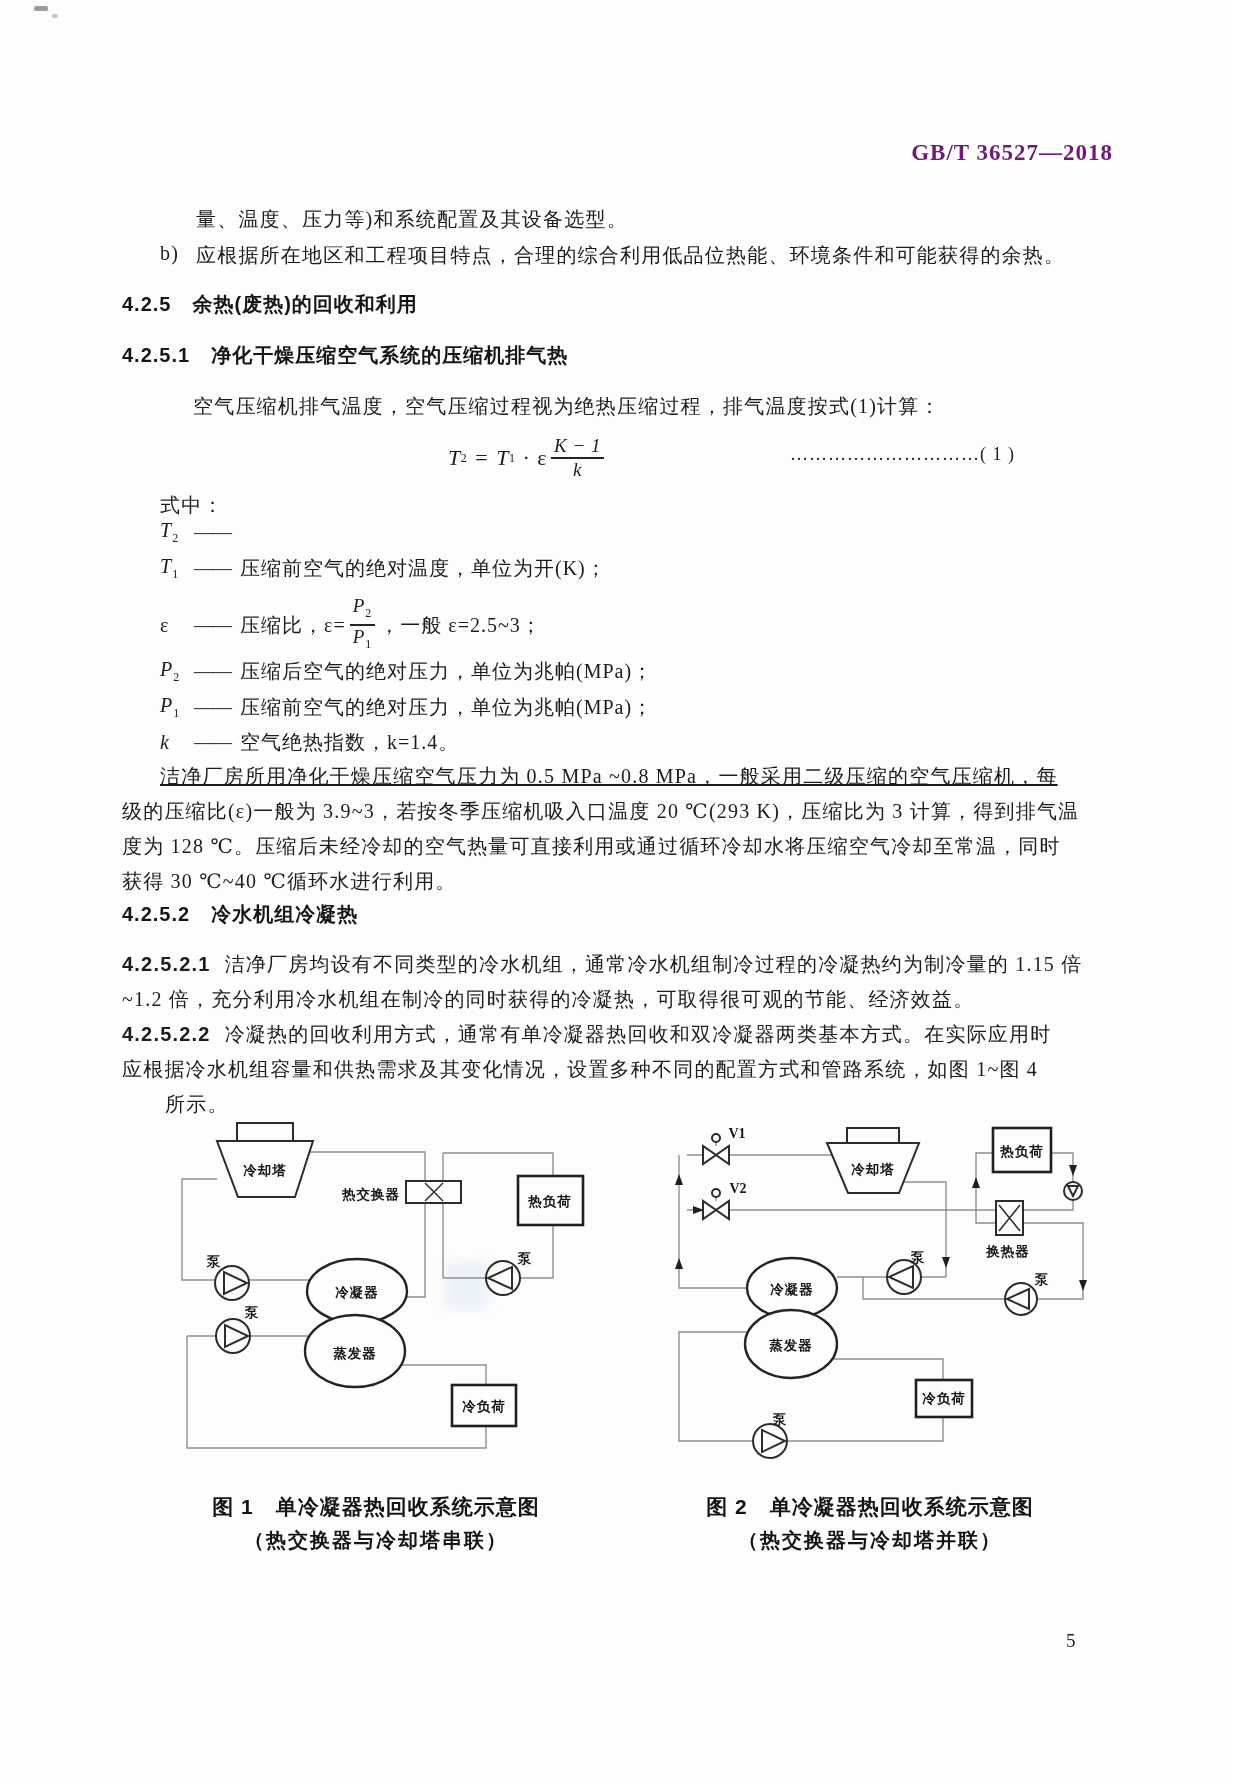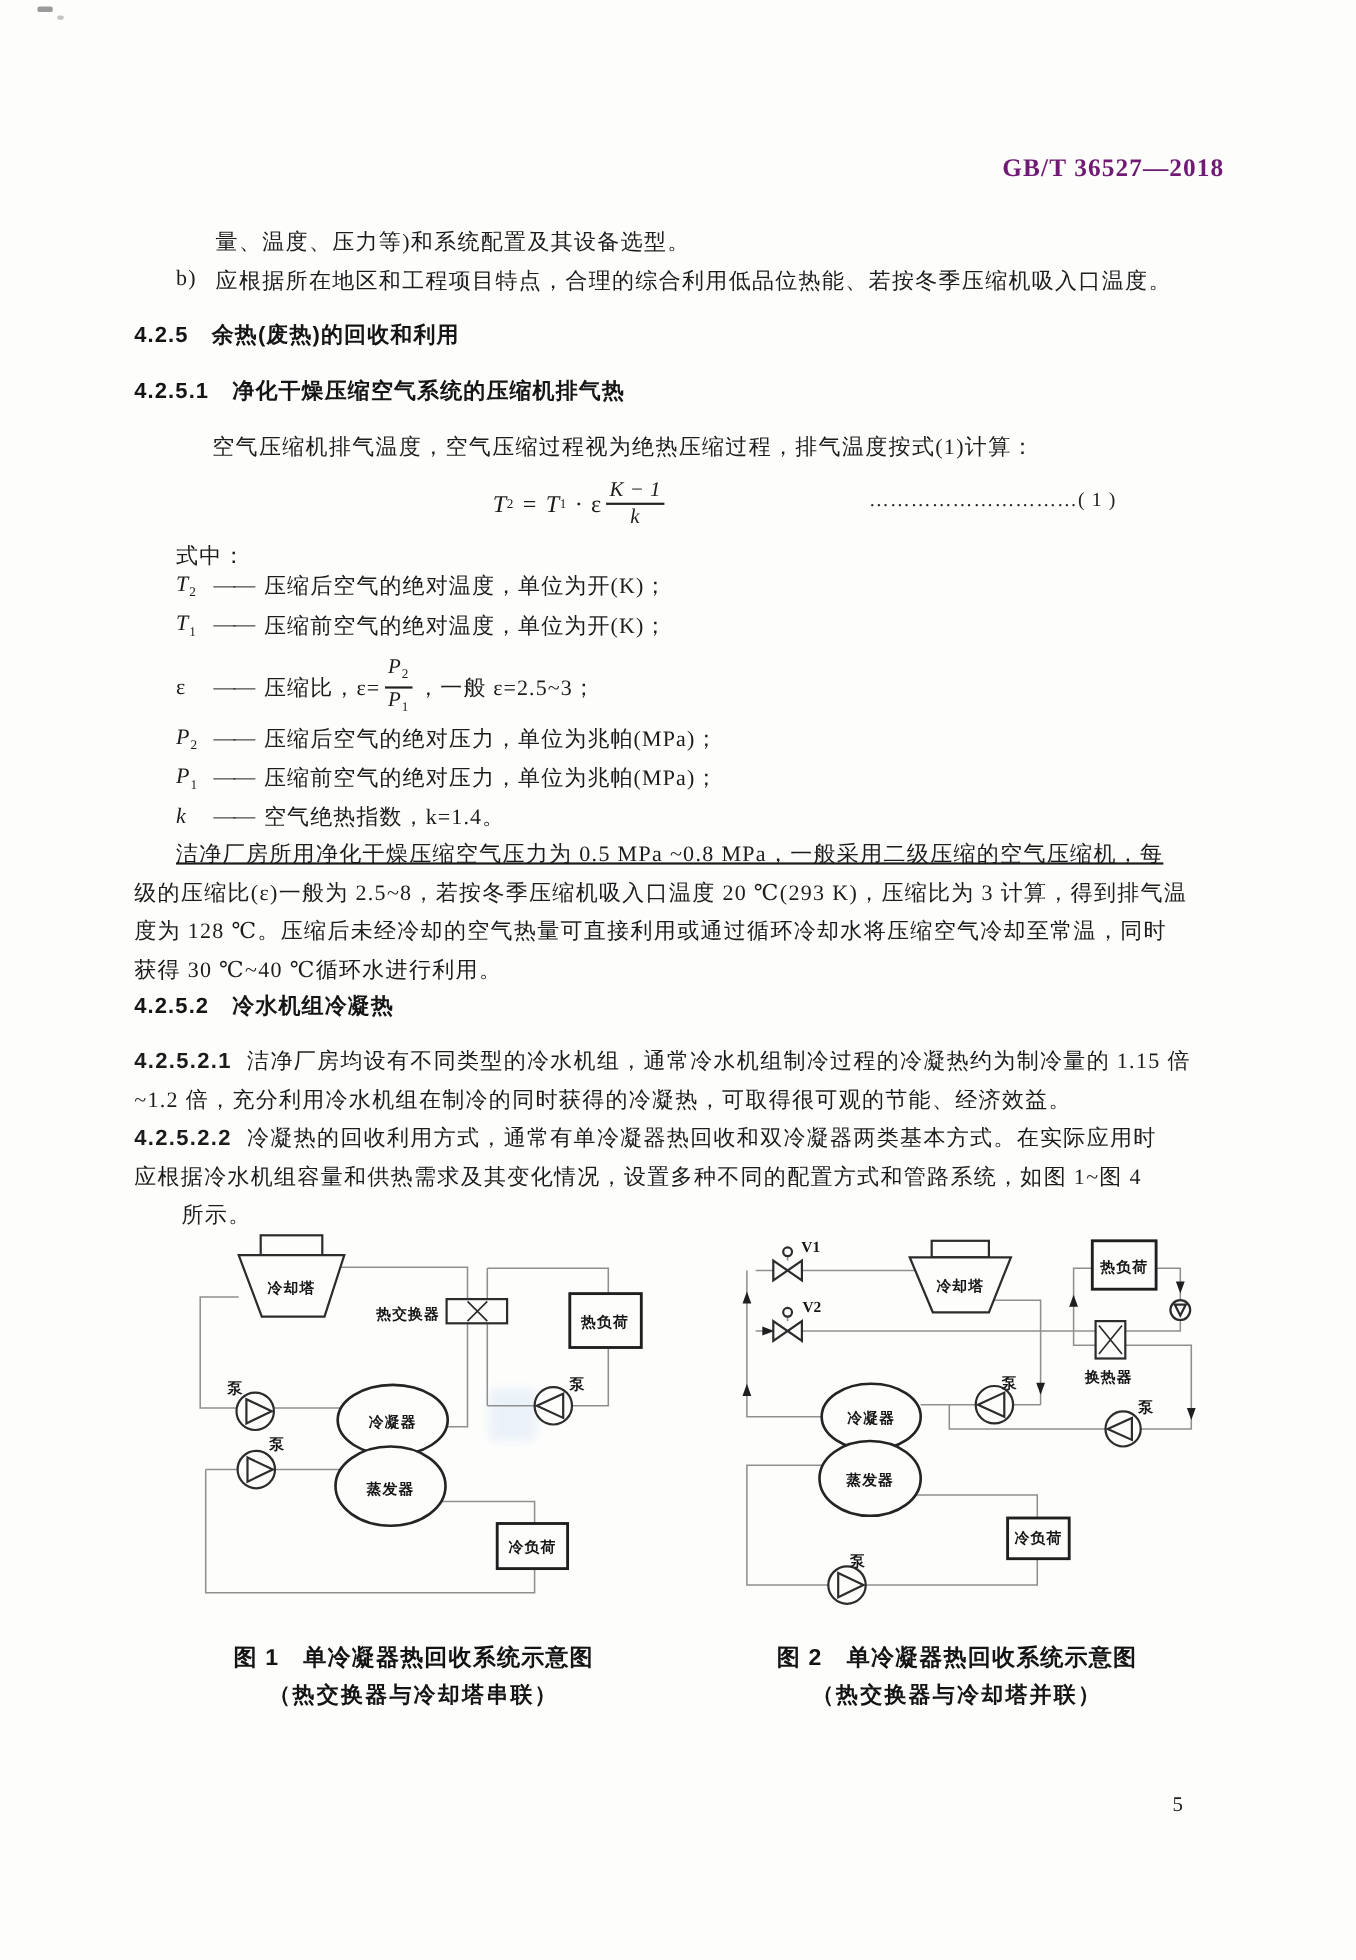--- a/index.html
+++ b/index.html
@@ -63,21 +63,21 @@
 <body>
 
 <div class="speck abs" style="left:34px;top:6px;width:14px;height:5px;"></div>
 <div class="speck abs" style="left:52px;top:14px;width:6px;height:4px;opacity:.35;"></div>
 
 <div class="abs hdr" style="top:140px;right:120px;">GB/T 36527—2018</div>
 
 <div class="abs bodyline" style="left:196px;top:206px;">量、温度、压力等)和系统配置及其设备选型。</div>
 <div class="abs bodyline" style="left:160px;top:242px;display:flex;">
   <span style="width:36px;">b)</span>
-  <span>应根据所在地区和工程项目特点，合理的综合利用低品位热能、若按冬季压缩机吸入口温度。</span>
+  <span>应根据所在地区和工程项目特点，合理的综合利用低品位热能、环境条件和可能获得的余热。</span>
 </div>
 
 <div class="abs heading" style="left:122px;top:291px;">4.2.5　余热(废热)的回收和利用</div>
 <div class="abs heading" style="left:122px;top:342px;">4.2.5.1　净化干燥压缩空气系统的压缩机排气热</div>
 
 <div class="abs bodyline" style="left:160px;top:393px;margin-left:33px;">空气压缩机排气温度，空气压缩过程视为绝热压缩过程，排气温度按式(1)计算：</div>
 
 <div class="abs formula" style="left:448px;top:430px;height:56px;">
   <span class="it">T</span>
     <sub>2</sub>
@@ -94,21 +94,20 @@
 </div>
 <div class="abs dots" style="left:700px;top:444px;width:315px;text-align:right;">
   <span>…………………………</span><span>( 1 )</span>
 </div>
 
 <div class="abs bodyline" style="left:160px;top:492px;">式中：</div>
 
 <div class="abs defrow" style="left:160px;top:519px;">
   <span class="def-sym"><span class="it">T</span><sub>2</sub></span>
   <span class="def-dash">——</span>
-  <span>压缩后空气的绝对温度，单位为开(K)；</span>
 </div>
 <div class="abs defrow" style="left:160px;top:555px;">
   <span class="def-sym"><span class="it">T</span><sub>1</sub></span>
   <span class="def-dash">——</span>
   <span>压缩前空气的绝对温度，单位为开(K)；</span>
 </div>
 <div class="abs defrow" style="left:160px;top:596px;height:58px;">
   <span class="def-sym">ε</span>
   <span class="def-dash">——</span>
   <span>压缩比，ε=</span>
@@ -129,21 +128,21 @@
   <span class="def-dash">——</span>
   <span>压缩前空气的绝对压力，单位为兆帕(MPa)；</span>
 </div>
 <div class="abs defrow" style="left:160px;top:729px;">
   <span class="def-sym"><span class="it">k</span></span>
   <span class="def-dash">——</span>
   <span>空气绝热指数，k=1.4。</span>
 </div>
 
 <div class="abs bodyline" style="left:160px;top:763px;text-decoration:underline;">洁净厂房所用净化干燥压缩空气压力为 0.5 MPa ~0.8 MPa，一般采用二级压缩的空气压缩机，每</div>
-<div class="abs bodyline" style="left:122px;top:798px;">级的压缩比(ε)一般为 2.5~8，若按冬季压缩机吸入口温度 20 ℃(293 K)，压缩比为 3 计算，得到排气温</div>
+<div class="abs bodyline" style="left:122px;top:798px;">级的压缩比(ε)一般为 3.9~3，若按冬季压缩机吸入口温度 20 ℃(293 K)，压缩比为 3 计算，得到排气温</div>
 <div class="abs bodyline" style="left:122px;top:833px;">度为 128 ℃。压缩后未经冷却的空气热量可直接利用或通过循环冷却水将压缩空气冷却至常温，同时</div>
 <div class="abs bodyline" style="left:122px;top:868px;">获得 30 ℃~40 ℃循环水进行利用。</div>
 
 <div class="abs heading" style="left:122px;top:901px;">4.2.5.2　冷水机组冷凝热</div>
 
 <div class="abs bodyline" style="left:122px;top:951px;">
   <span class="numbold">4.2.5.2.1</span><span>洁净厂房均设有不同类型的冷水机组，通常冷水机组制冷过程的冷凝热约为制冷量的 1.15 倍</span>
 </div>
 <div class="abs bodyline" style="left:122px;top:986px;">~1.2 倍，充分利用冷水机组在制冷的同时获得的冷凝热，可取得很可观的节能、经济效益。</div>
 

